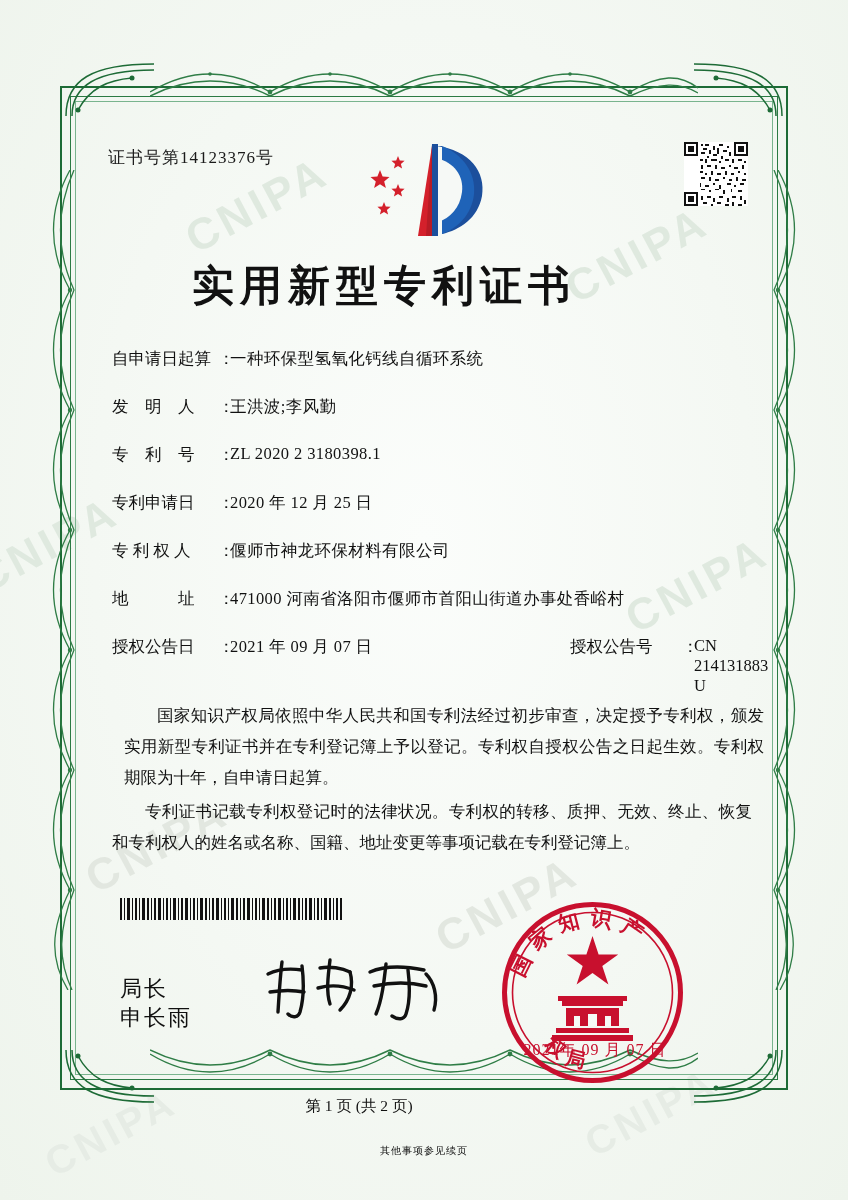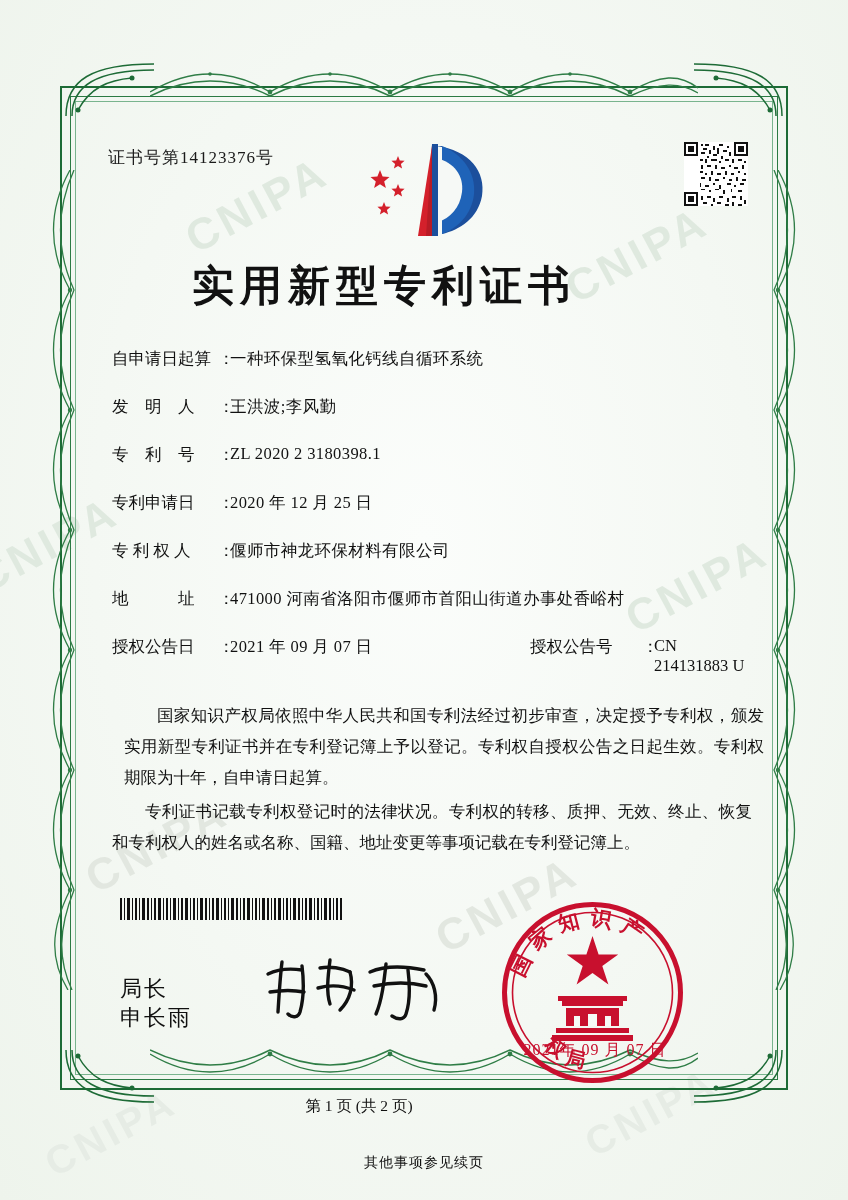--- a/index.html
+++ b/index.html
@@ -93,21 +93,21 @@
     font-size:16.5px;color:#111;
   }
   .f-label{
     width:106px;flex:0 0 106px;
     letter-spacing:0px;
     white-space:pre;
   }
   .f-colon{width:12px;flex:0 0 12px;}
   .f-value{flex:1;letter-spacing:0.4px;}
   .f-row.dual .f-value{flex:0 0 300px;}
-  .f-second-label{width:112px;flex:0 0 112px;}
+  .f-second-label{width:112px;flex:0 0 112px;margin-left:40px;}
   .f-second-value{flex:1;}
 
   .para{
     position:absolute;left:112px;width:640px;
     font-size:16.5px;line-height:31px;color:#111;
     text-align:justify;
     text-justify:inter-ideograph;
   }
   .para1{top:700px;margin-left:12px;}
   .para2{top:796px;}
@@ -129,21 +129,21 @@
   .seal-date{
     position:absolute;left:505px;top:1040px;width:180px;
     text-align:center;font-size:16px;color:#c8102e;letter-spacing:1px;
   }
   .page-no{
     position:absolute;left:0;top:1096px;width:718px;text-align:center;
     font-size:15.5px;color:#111;
   }
   .footnote{
     position:absolute;left:0;top:1144px;width:848px;text-align:center;
-    font-size:14px;color:#111;letter-spacing:1px;margin-top:10px;
+    font-size:10px;color:#111;letter-spacing:1px;
   }
 </style>
 </head>
 <body>
 
 <div class="page">
 
   <div class="wm wm1">CNIPA</div>
   <div class="wm wm2">CNIPA</div>
   <div class="wm wm3">CNIPA</div>

